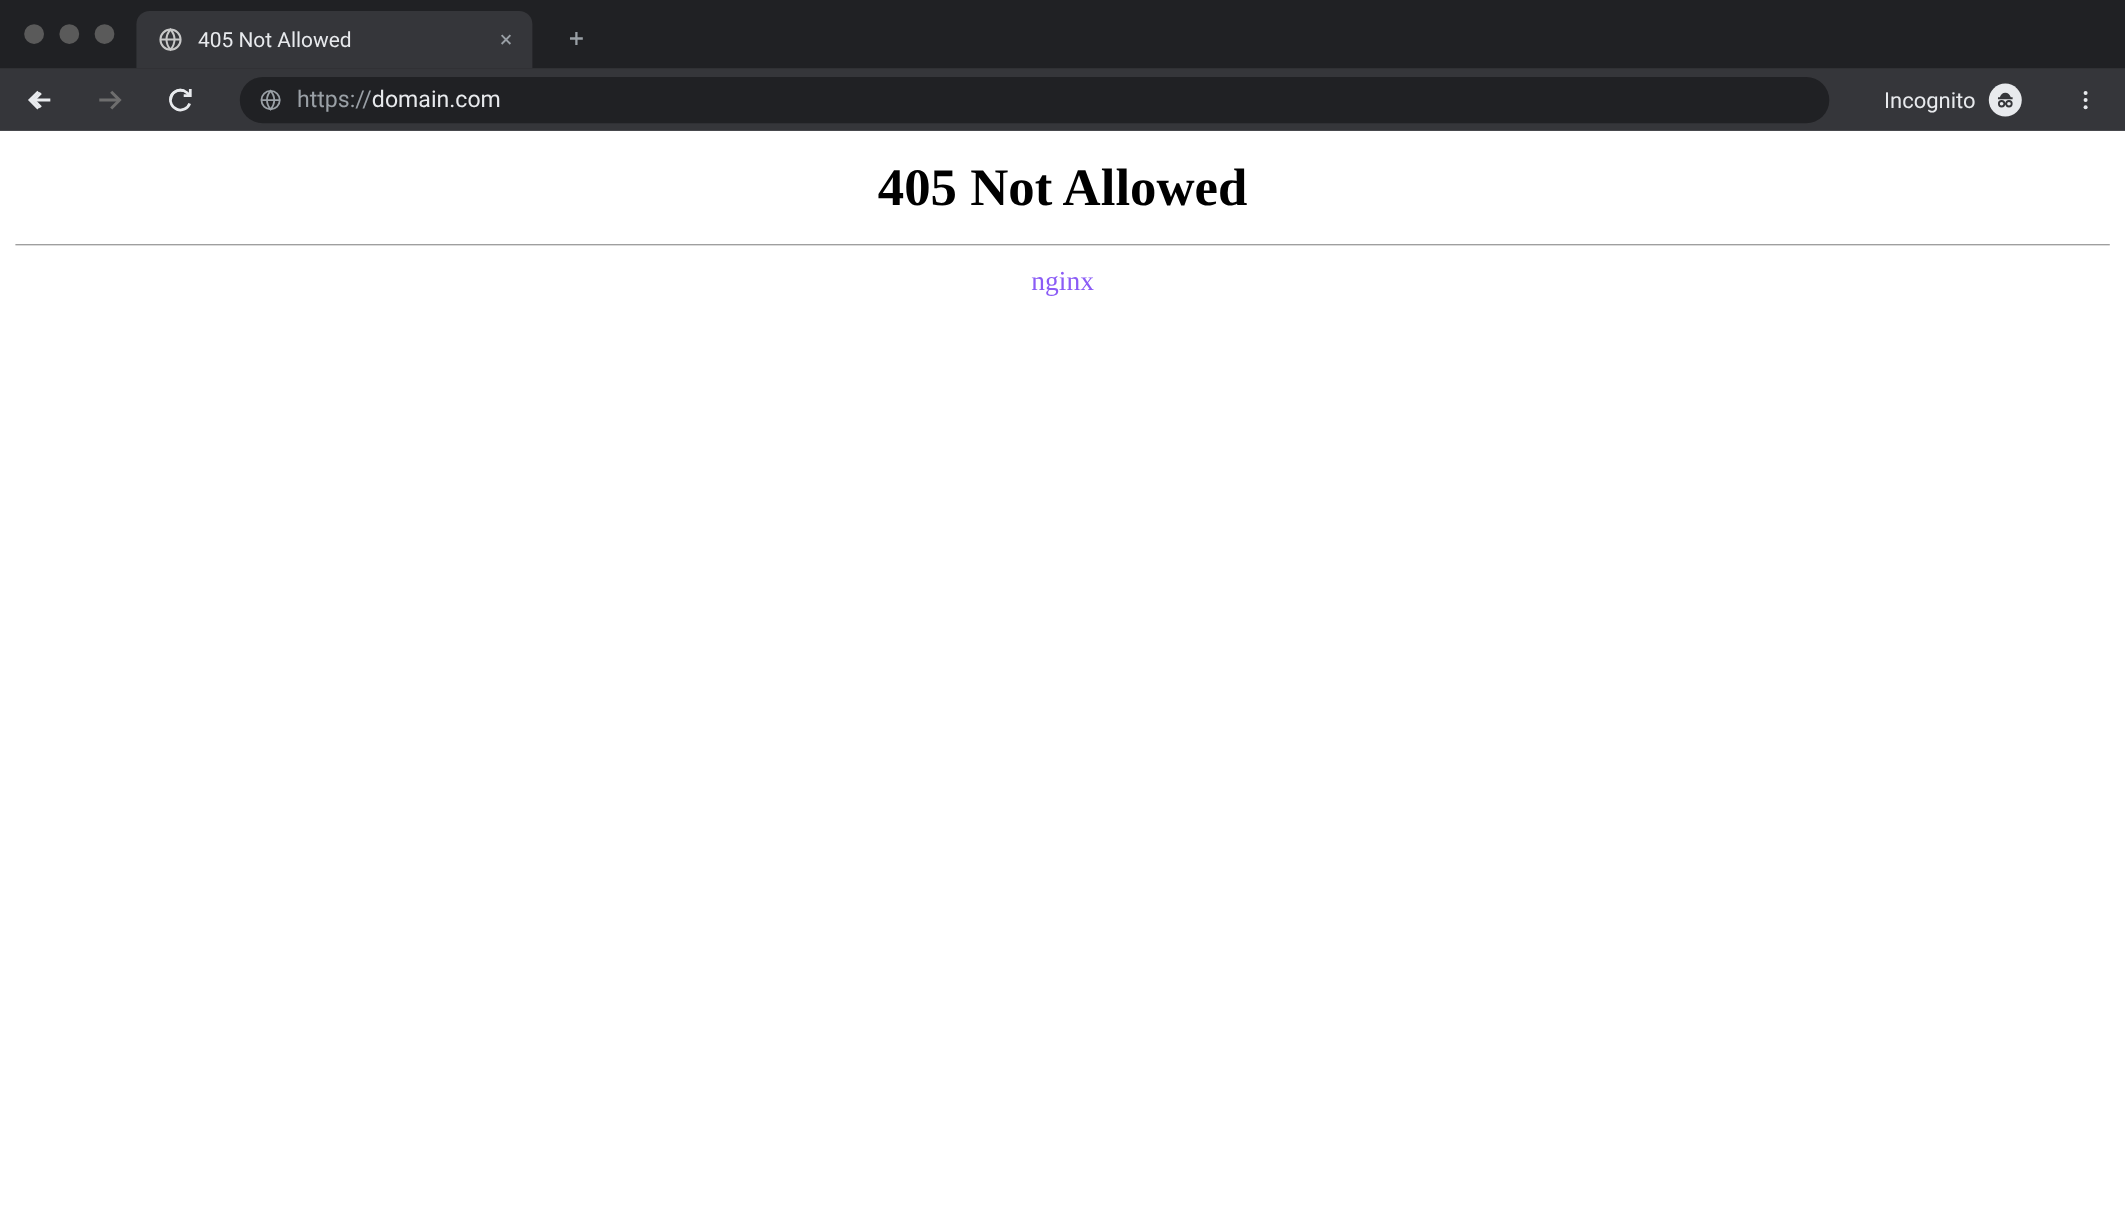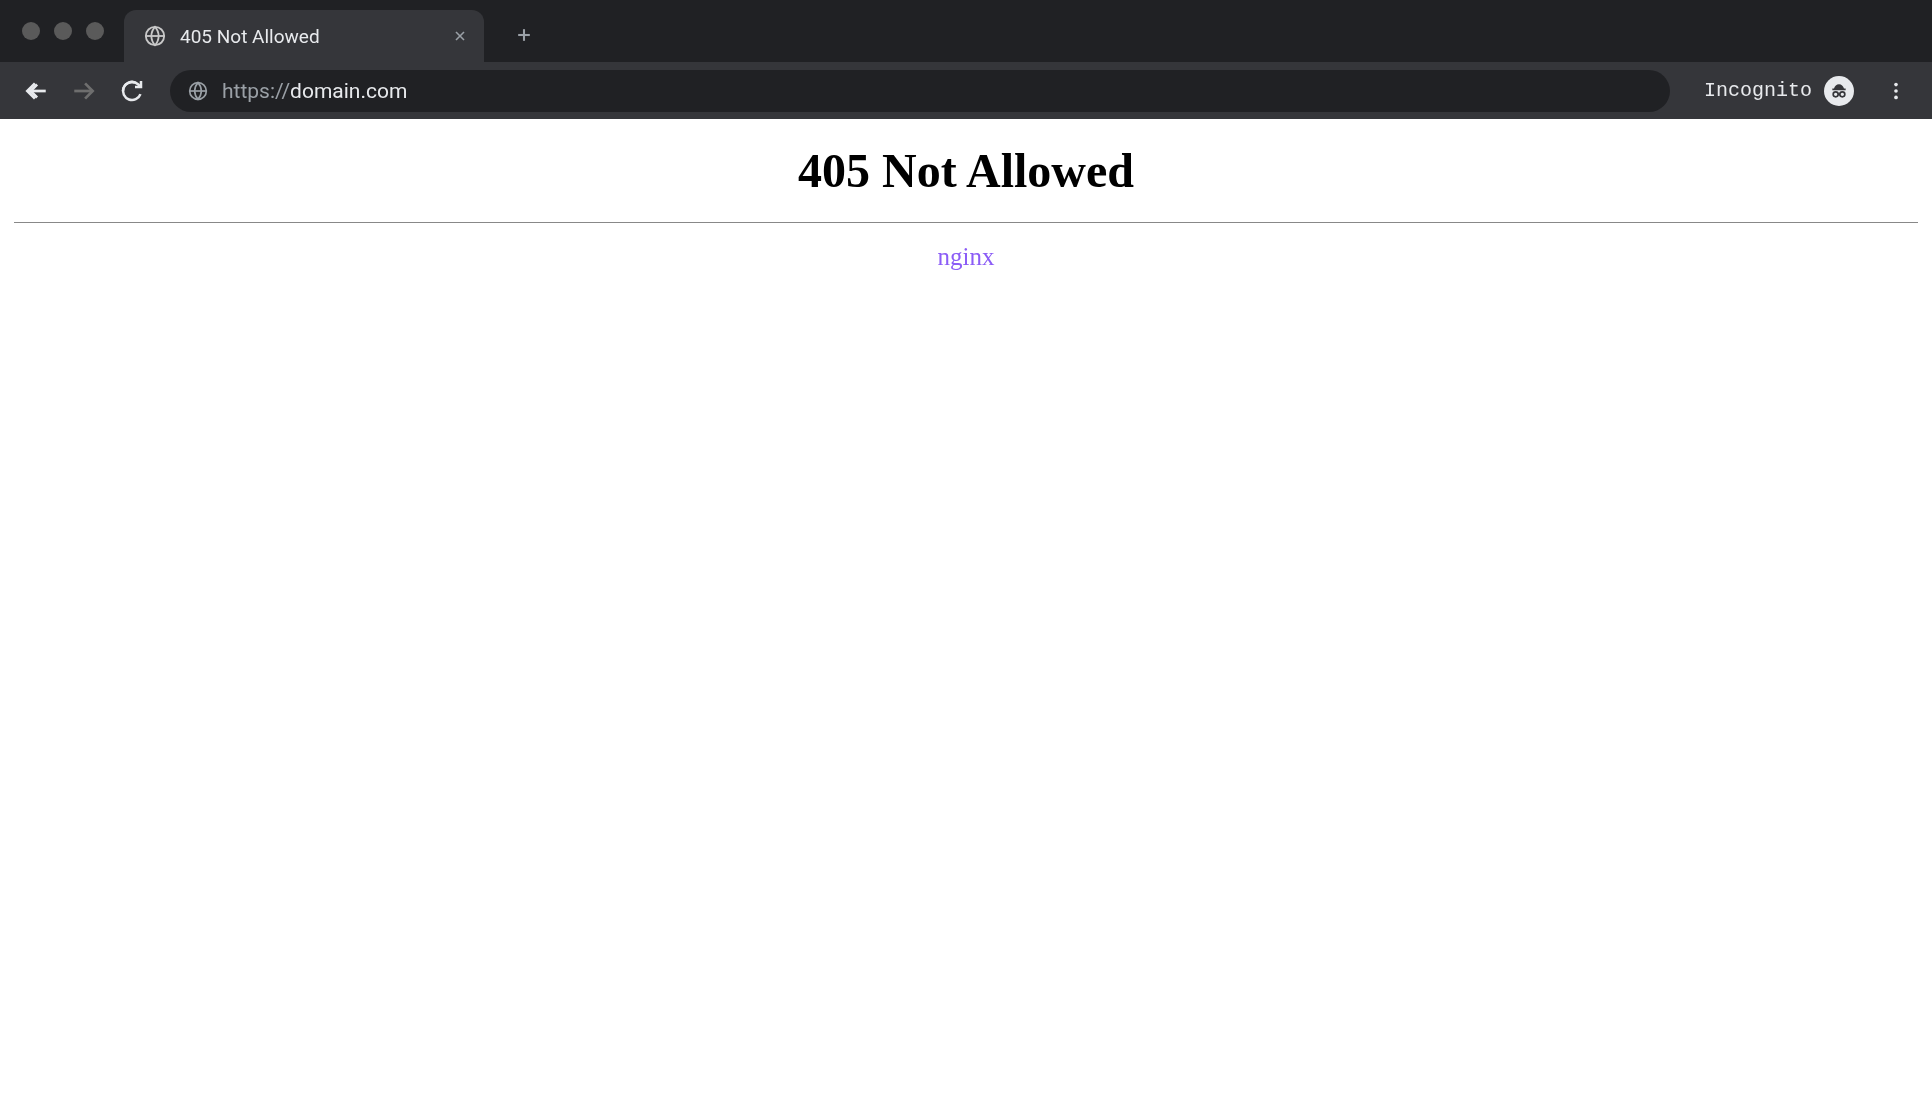--- a/index.html
+++ b/index.html
@@ -101,21 +101,21 @@
       border-radius: 50%;
     }
 
     
     .toolbar {
       display: flex;
       align-items: center;
       height: 57px;
       background: #35363a;
       padding: 0 16px;
-      gap: 8px;
+      gap: 24px;
     }
 
     .nav-button {
       width: 40px;
       height: 40px;
       display: flex;
       align-items: center;
       justify-content: center;
       cursor: pointer;
       border-radius: 50%;
@@ -156,21 +156,20 @@
     }
 
     .incognito-badge {
       display: flex;
       align-items: center;
       gap: 12px;
       color: #e8eaed;
       font-size: 20px;
       margin-right: 6px;
       margin-left: 16px;
-      font-family: Liberation Mono, monospace;
     }
 
     .incognito-icon {
       width: 30px;
       height: 30px;
       background: #e8eaed;
       border-radius: 50%;
       display: flex;
       align-items: center;
       justify-content: center;

